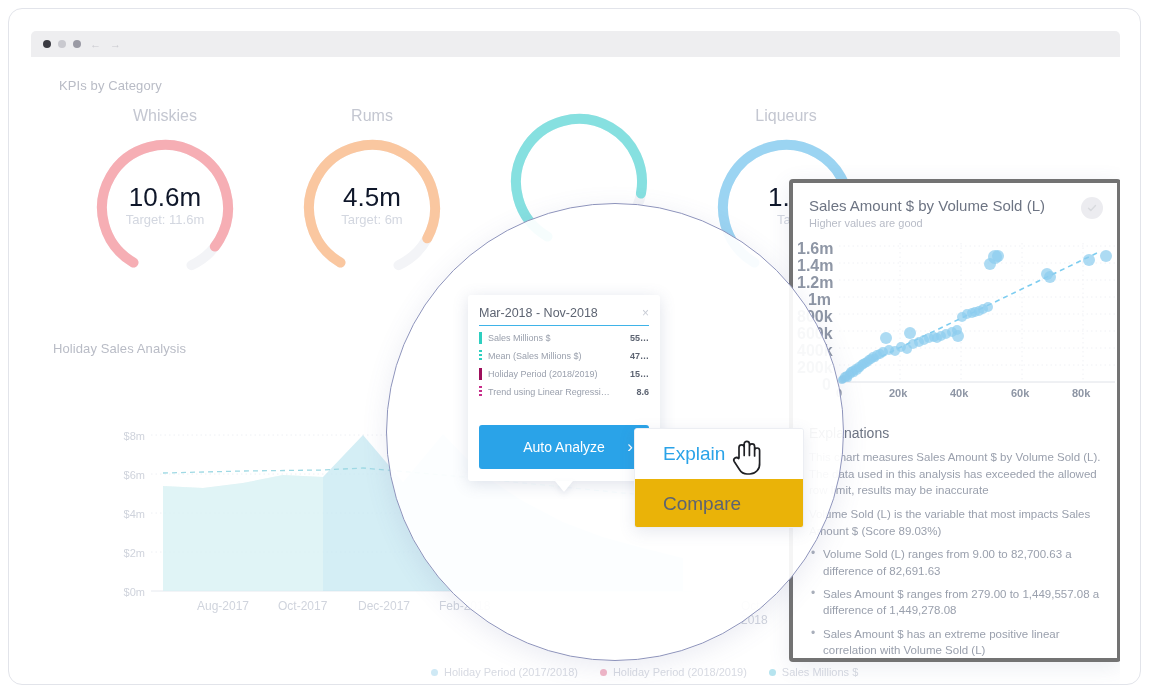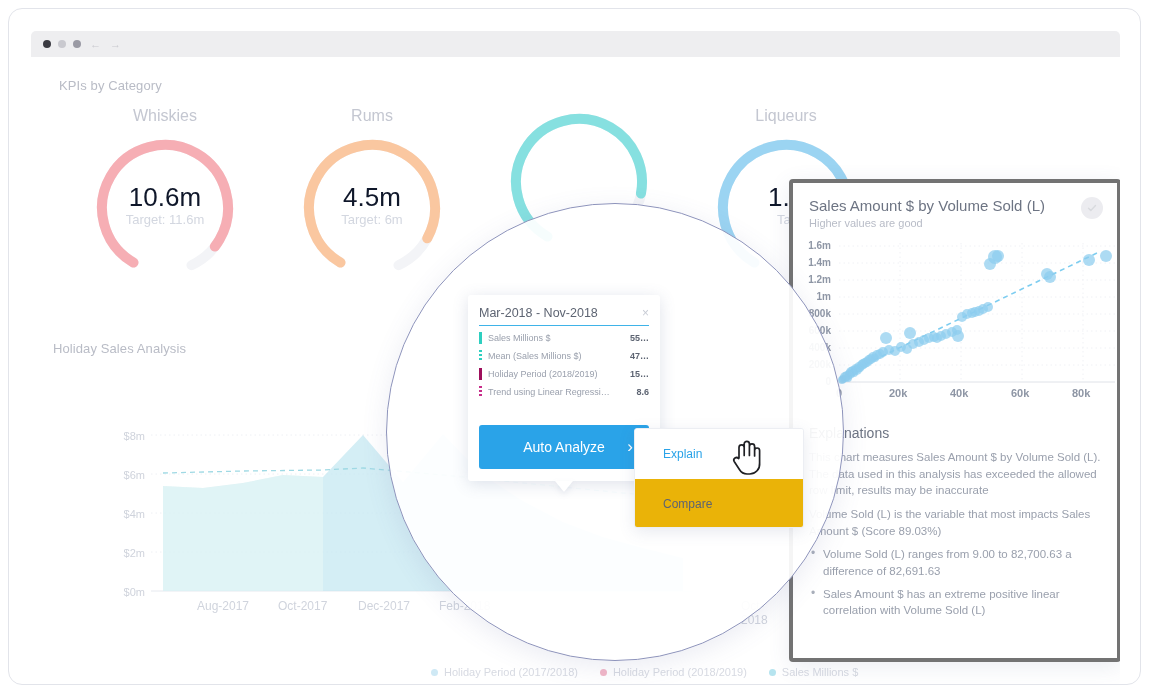--- a/index.html
+++ b/index.html
@@ -91,21 +91,21 @@
   #panel-title-main { font-size: 15px; color: #6d7483; }
   #panel-subtitle { font-size: 11px; color: #b8bcc7; margin-top: 3px; }
   #check-badge {
     position: absolute; right: 14px; top: 14px;
     width: 22px; height: 22px; border-radius: 50%;
     background: #ececf0; display: flex; align-items: center; justify-content: center;
   }
   #check-badge svg { display: block; }
 
   #scatter-wrap { position: relative; height: 178px; margin: 2px 4px 0 4px; }
-  .sc-ytick { position: absolute; font-size: 10px; color: #8e96a5; text-align: right; width: 34px; font-weight: bold; }
+  .sc-ytick { position: absolute; font-size: 16px; color: #8e96a5; text-align: right; width: 34px; font-weight: bold; }
   .sc-xtick { position: absolute; font-size: 11px; color: #8e96a5; font-weight: bold; }
 
   #explanations { padding: 10px 14px 0 16px; }
   #exp-heading { font-size: 14px; color: #6d7483; margin-bottom: 8px; }
   .exp-p { font-size: 11.5px; color: #9aa0ad; line-height: 1.45; margin-bottom: 7px; }
   #exp-list { list-style: none; margin-top: 2px; }
   #exp-list li {
     position: relative; padding-left: 14px; margin-bottom: 7px;
     font-size: 11.5px; color: #9aa0ad; line-height: 1.42;
   }
@@ -161,21 +161,21 @@
     position: absolute; left: 603px; top: 371px;
     width: 170px; height: 100px;
     background: #fff;
     border: 1px solid #eceef3;
     border-radius: 3px;
     box-shadow: 0 4px 16px rgba(80,95,140,.13);
     overflow: hidden;
   }
   .menu-item {
     height: 50px; display: flex; align-items: center; padding-left: 28px;
-    font-size: 12px; cursor: pointer;
+    font-size: 19px; cursor: pointer;
   }
   #menu-explain { color: #2aa3e8; background: #ffffff; }
   #menu-compare { color: #5d6472; background: #eab308; }
 
   #hand-cursor { position: absolute; left: 699px; top: 381px; width: 34px; height: 38px; }
 </style>
 </head>
 <body>
 
 <div id="device-frame">
@@ -405,20 +405,21 @@
         <div class="sc-xtick" style="left:214px; top:150px;">60k</div>
         <div class="sc-xtick" style="left:275px; top:150px;">80k</div>
       </div>
 
       <div id="explanations">
         <div id="exp-heading">Explanations</div>
         <div class="exp-p">This chart measures Sales Amount $ by Volume Sold (L). The data used in this analysis has exceeded the allowed row limit, results may be inaccurate</div>
         <div class="exp-p">Volume Sold (L) is the variable that most impacts Sales Amount $ (Score 89.03%)</div>
         <ul id="exp-list">
           <li>Volume Sold (L) ranges from 9.00 to 82,700.63 a difference of 82,691.63</li>
+          <li>Sales Amount $ ranges from 279.00 to 1,449,557.08 a difference of 1,449,278.08</li>
           <li>Sales Amount $ has an extreme positive linear correlation with Volume Sold (L)</li>
         </ul>
       </div>
     </div>
 
     <div id="magnifier"></div>
 
     <div id="tooltip-card">
       <div id="tt-header">
         <span id="tt-title">Mar-2018 - Nov-2018</span>

